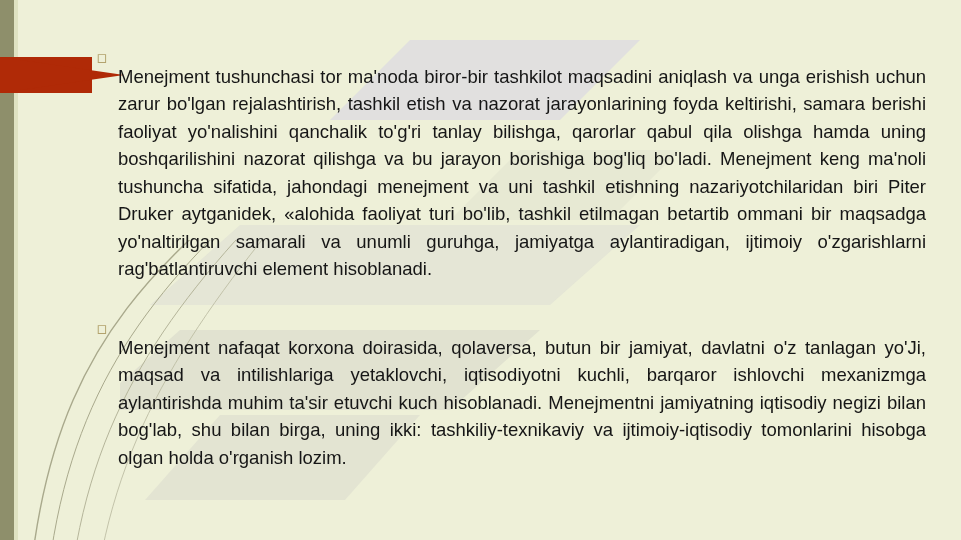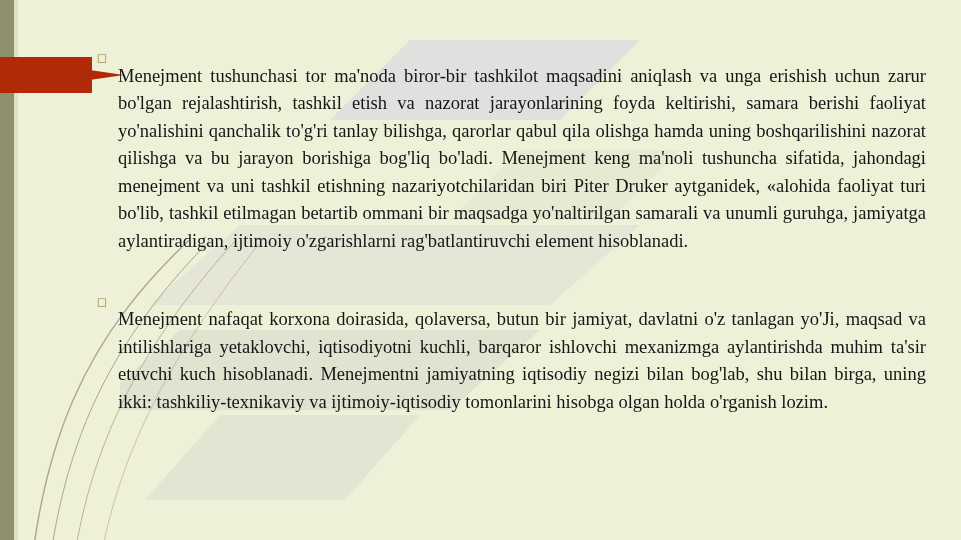--- a/index.html
+++ b/index.html
@@ -101,21 +101,21 @@
     line-height: 27px;
     font-family: "DejaVu Sans", sans-serif;
   }
 
   .bullet-text {
     flex: 1 1 auto;
     text-align: justify;
     font-size: 18.5px;
     line-height: 27.5px;
     color: #161616;
-    font-family: Liberation Serif, serif;
+    font-family: Liberation Sans, sans-serif;
   }
 </style>
 </head>
 <body>
 
 <div class="slide">
 
   <div class="left-band"></div>
   <div class="left-band-inner"></div>
 

